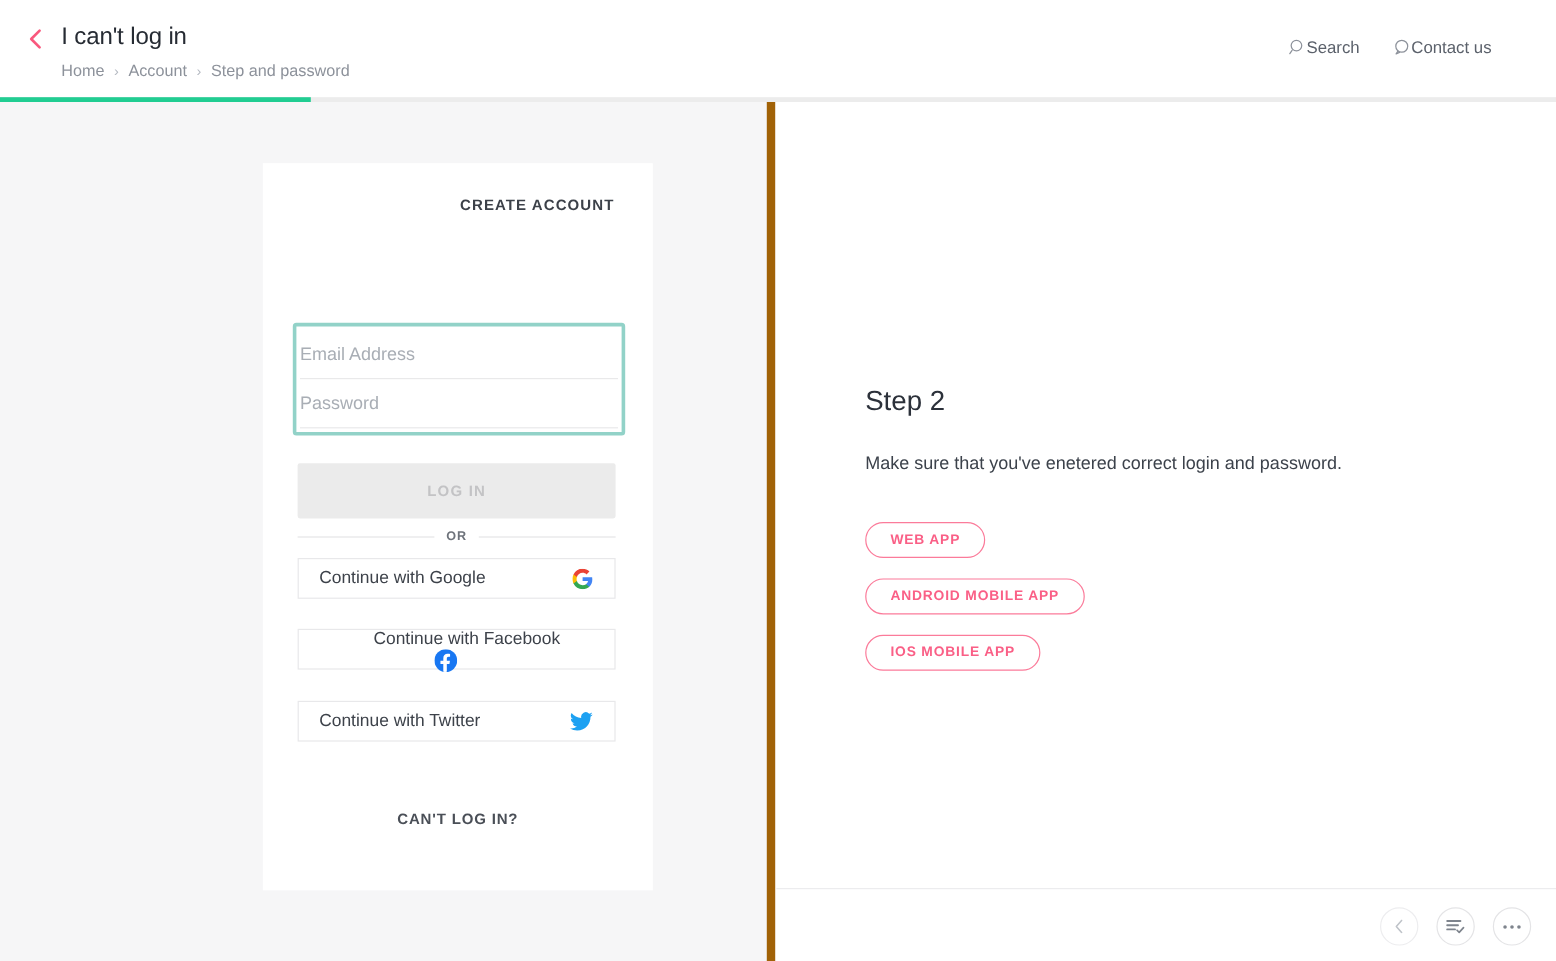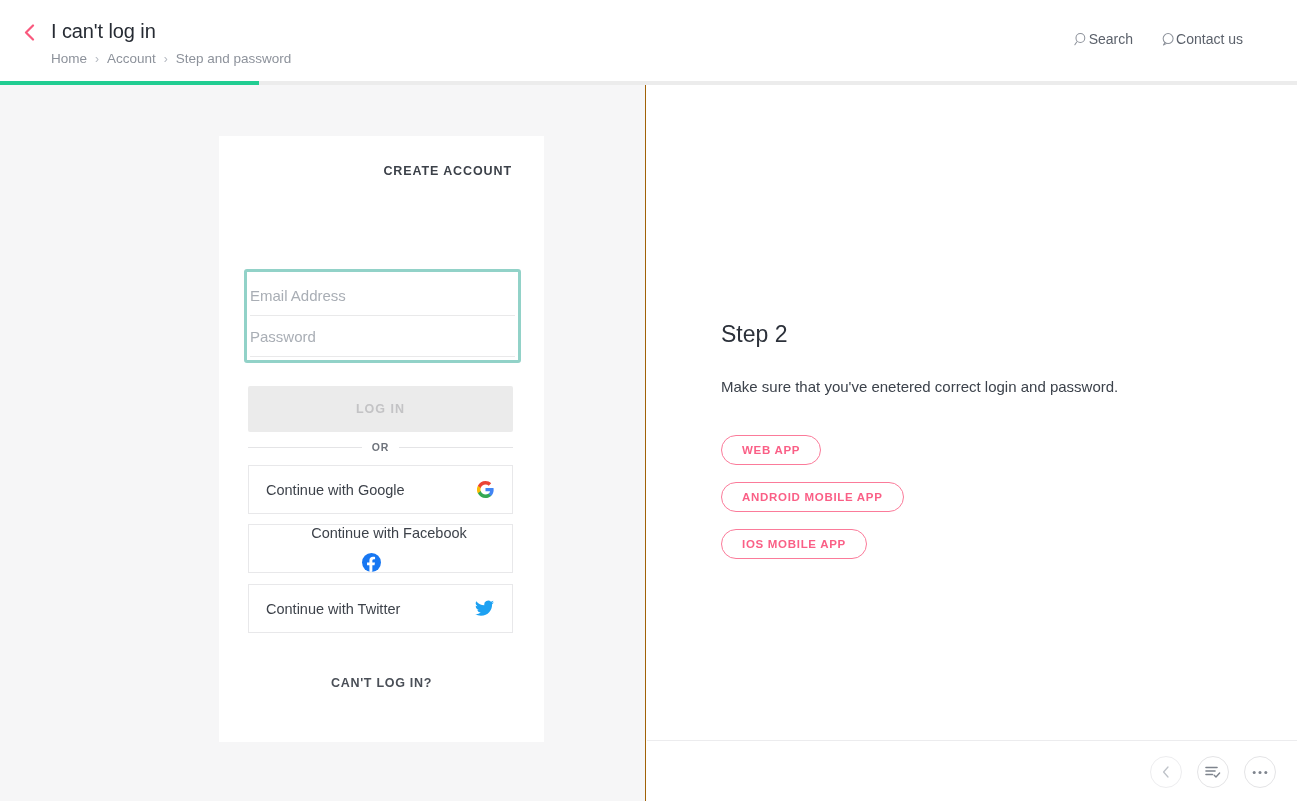--- a/index.html
+++ b/index.html
@@ -60,21 +60,21 @@
     font-size: 12px; font-weight: 700;
     padding: 3px 7px 4px; border-radius: 3px;
     letter-spacing: 0.2px;
   }
 
   
   .left-panel {
     position: absolute; left: 0; top: 85px;
     width: 646px; height: 716px;
     background: #f6f6f7;
-    border-right: 1px solid #a16207;
+    border-right: 7px solid #a16207;
   }
 
   .login-card {
     position: absolute; left: 219px; top: 51px;
     width: 325px; height: 606px;
     background: #ffffff;
   }
   .card-heading {
     position: absolute; right: 32px; top: 28px;
     font-size: 12.5px; font-weight: 700; letter-spacing: 0.9px;
@@ -110,21 +110,21 @@
   }
 
   .or-row {
     position: absolute; left: 29px; top: 305px; width: 265px;
     display: flex; align-items: center; gap: 10px;
   }
   .or-line { flex: 1; height: 1px; background: #e4e4e6; }
   .or-text { font-size: 10.5px; font-weight: 700; letter-spacing: 0.8px; color: #6e737b; }
 
   .social-btn {
-    position: absolute; left: 29px; width: 265px; height: 49px;
+    position: absolute; left: 29px; width: 265px; height: 34px;
     background: #ffffff; border: 1px solid #e8e8ea;
     display: flex; align-items: center; cursor: pointer;
   }
   .social-google   { top: 329px; }
   .social-facebook { top: 388px; flex-direction: column; }
   .social-twitter  { top: 448px; }
   .social-label {
     margin-left: 17px; font-size: 14.5px; color: #3d424a; flex: 1;
   }
   .social-ico { margin-right: 18px; display: flex; align-items: center; }

